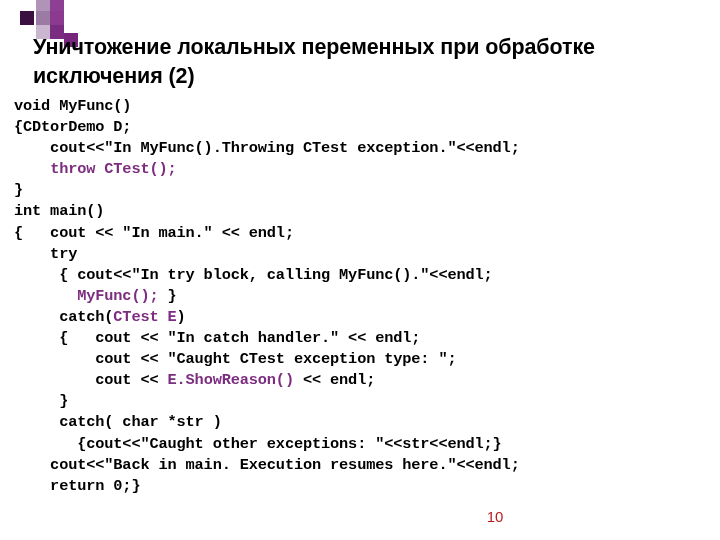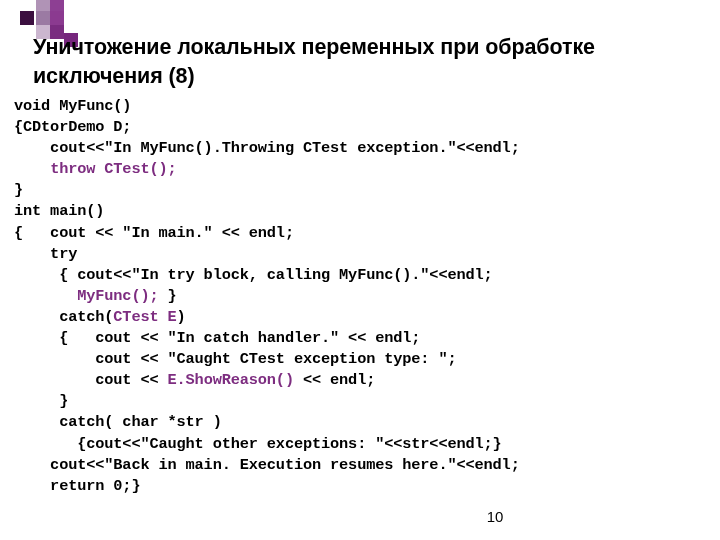--- a/index.html
+++ b/index.html
@@ -91,21 +91,21 @@
   #code-block .kw { color: #7d2d80; margin-top: 32px; }
 
   
   #slide-number {
     position: absolute;
     left: 478px;
     top: 508px;
     width: 34px;
     text-align: center;
     font-size: 15px;
-    color: #000000;
+    color: #b91c1c;
     font-family: "Liberation Sans", sans-serif;
   }
 </style>
 </head>
 <body>
 
 <div id="slide-header">
   <div id="header-bar"></div>
   <div id="header-bar-left-fade"></div>
   <div id="deco-squares">
@@ -113,17 +113,17 @@
       <div class="deco-sq" style="left: 36px; top: 0px; width: 14px; height: 11px; background: rgb(176, 147, 182);"></div>
       <div class="deco-sq" style="left: 36px; top: 11px; width: 14px; height: 14px; background: rgb(155, 122, 163);"></div>
       <div class="deco-sq" style="left: 36px; top: 25px; width: 14px; height: 14px; background: rgb(203, 182, 207);"></div>
       <div class="deco-sq" style="left: 50px; top: 0px; width: 14px; height: 11px; background: rgb(141, 63, 147);"></div>
       <div class="deco-sq" style="left: 50px; top: 11px; width: 14px; height: 14px; background: rgb(139, 58, 144);"></div>
       <div class="deco-sq" style="left: 50px; top: 25px; width: 14px; height: 14px; background: rgb(122, 44, 128);"></div>
       <div class="deco-sq" style="left: 64px; top: 33px; width: 14px; height: 14px; background: rgb(118, 38, 125);"></div>
     </div>
 </div>
 
-<div id="slide-title">Уничтожение локальных переменных при обработке исключения (8)</div>
+<div id="slide-title">Уничтожение локальных переменных при обработке исключения (2)</div>
 
 <div id="code-block"><span class="ln"><span>void MyFunc()</span></span><span class="ln"><span>{CDtorDemo D;</span></span><span class="ln"><span>    cout&lt;&lt;"In MyFunc().Throwing CTest exception."&lt;&lt;endl;</span></span><span class="ln"><span>    </span><span class="kw" style="color: rgb(125, 45, 128);">throw CTest();</span></span><span class="ln"><span>}</span></span><span class="ln"><span>int main()</span></span><span class="ln"><span>{   cout &lt;&lt; "In main." &lt;&lt; endl;</span></span><span class="ln"><span>    try</span></span><span class="ln"><span>     { cout&lt;&lt;"In try block, calling MyFunc()."&lt;&lt;endl;</span></span><span class="ln"><span>       </span><span class="kw" style="color: rgb(125, 45, 128);">MyFunc(); </span><span>}</span></span><span class="ln"><span>     catch(</span><span class="kw" style="color: rgb(125, 45, 128);">CTest E</span><span>)</span></span><span class="ln"><span>     {   cout &lt;&lt; "In catch handler." &lt;&lt; endl;</span></span><span class="ln"><span>         cout &lt;&lt; "Caught CTest exception type: ";</span></span><span class="ln"><span>         cout &lt;&lt; </span><span class="kw" style="color: rgb(125, 45, 128);">E.ShowReason()</span><span> &lt;&lt; endl;</span></span><span class="ln"><span>     }</span></span><span class="ln"><span>     catch( char *str )</span></span><span class="ln"><span>       {cout&lt;&lt;"Caught other exceptions: "&lt;&lt;str&lt;&lt;endl;}</span></span><span class="ln"><span>    cout&lt;&lt;"Back in main. Execution resumes here."&lt;&lt;endl;</span></span><span class="ln"><span>    return 0;}</span></span></div>
 
 <div id="slide-number">10</div>
 
 </body></html>

